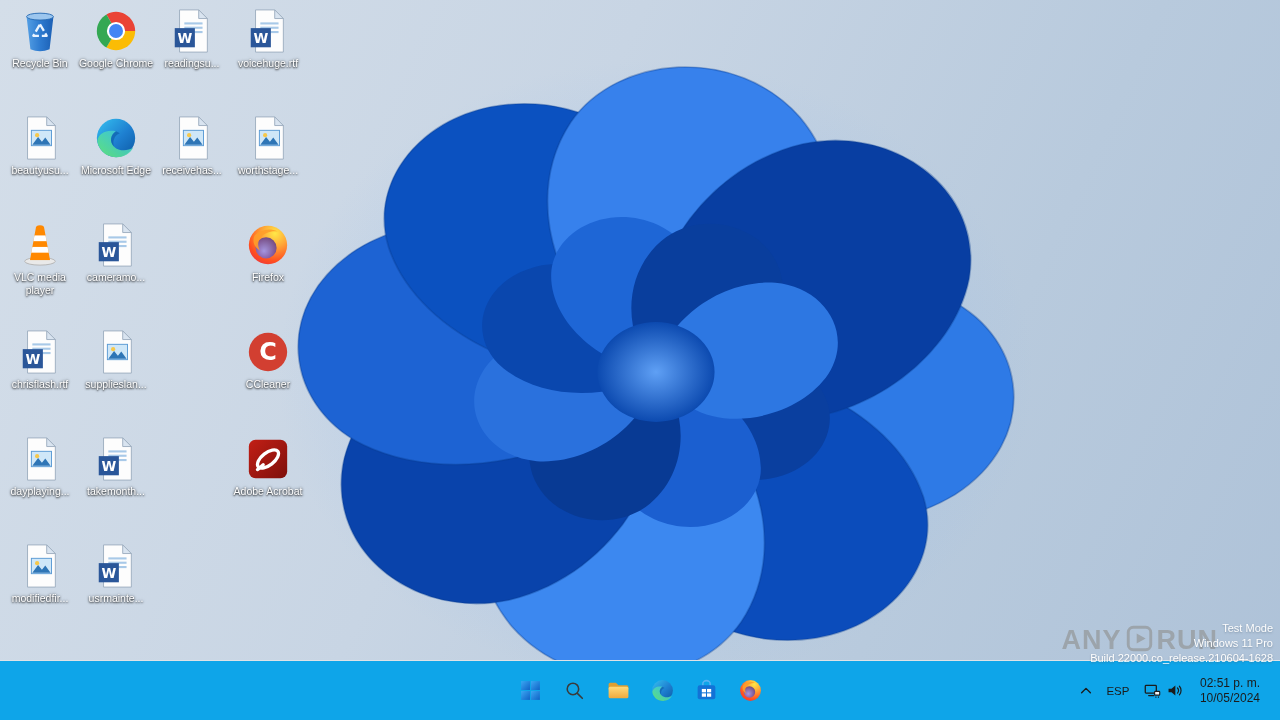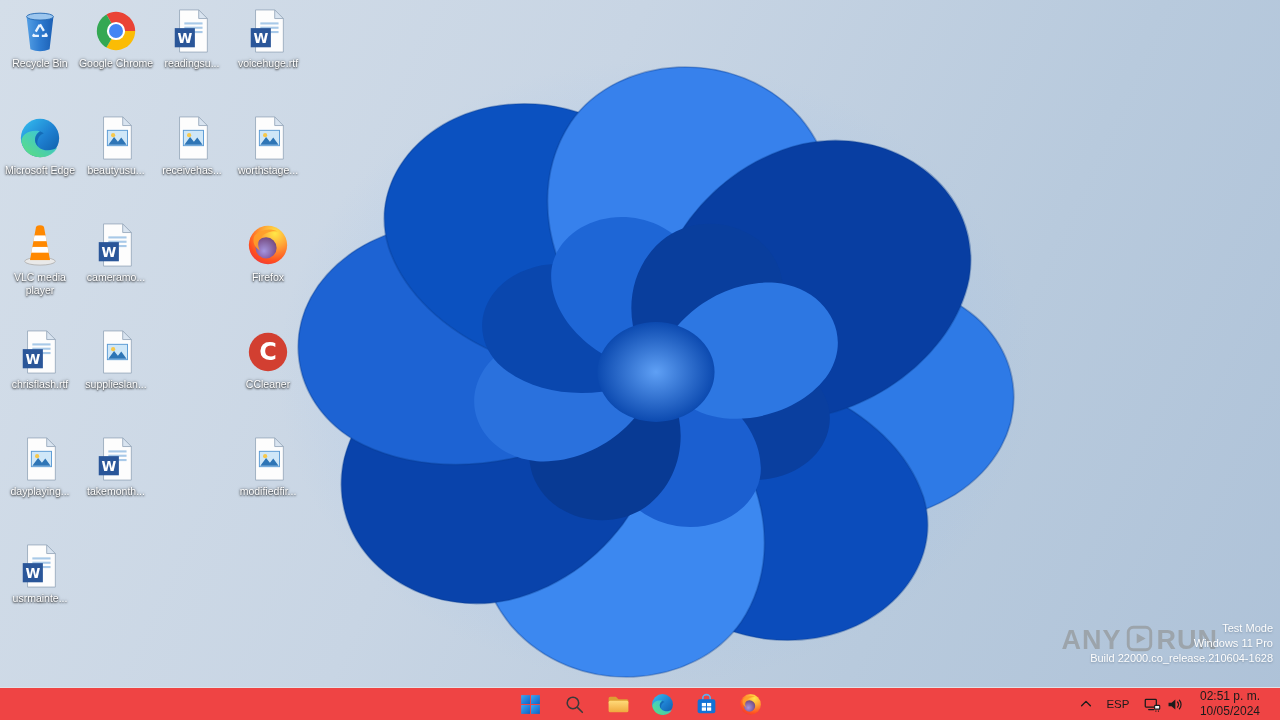--- a/index.html
+++ b/index.html
@@ -10,21 +10,21 @@
     background:linear-gradient(115deg,#d4dee9 0%,#c8d5e4 40%,#b8cadd 72%,#aec2d8 100%);
   }
   .bloom{position:absolute;inset:0;pointer-events:none}
   
   .desktop-icons{position:absolute;left:2px;top:2px;display:grid;grid-template-columns:repeat(4,76px);grid-auto-rows:107px}
   .dicon{display:flex;flex-direction:column;align-items:center;padding-top:6px;gap:3px;cursor:default}
   .dicon .ic{width:46px;height:46px;flex:none}
   .dicon .lbl{font-size:10.5px;line-height:13px;color:#fff;text-align:center;max-width:86px;
     text-shadow:0 1px 2px rgba(0,0,0,.8),0 0 3px rgba(0,0,0,.55)}
   
-  .taskbar{position:absolute;left:0;right:0;bottom:0;height:33px;background:#ef4444;border-top:1px solid #dfe2e6}
+  .taskbar{position:absolute;left:0;right:0;bottom:0;height:60px;background:#0ea5e9;border-top:1px solid #dfe2e6}
   .tb-center{position:absolute;left:50%;top:0;height:100%;transform:translateX(-50%);display:flex;align-items:center;gap:4px}
   .tb-btn{width:40px;height:40px;border-radius:6px;display:flex;align-items:center;justify-content:center;cursor:pointer}
   .tb-btn svg{width:25px;height:25px}
   .tray{position:absolute;right:0;top:0;height:100%;display:flex;align-items:center;gap:2px;padding-right:12px}
   .tray-btn{display:flex;align-items:center;justify-content:center;border-radius:5px;cursor:pointer;height:36px}
   .chevron-btn{width:26px}
   .lang-btn{min-width:34px;font-size:11.5px;color:#1b1b1b;padding:0 5px}
   .icons-btn{gap:5px;padding:0 7px}
   .icons-btn svg{width:17px;height:17px}
   .clock{display:flex;flex-direction:column;align-items:flex-end;justify-content:flex-end;font-size:12px;line-height:15px;color:#1b1b1b;padding:0 8px;border-radius:5px;cursor:pointer}
@@ -249,34 +249,34 @@
   </div>
   <div class="dicon">
     <svg class="ic">
         <use href="#sym-word"></use>
       </svg>
     <div class="lbl">voicehuge.rtf</div>
   </div>
 
   <div class="dicon">
     <svg class="ic">
+        <use href="#sym-image"></use>
+      </svg>
+    <div class="lbl">beautyusu...</div>
+  </div>
+  <div class="dicon">
+    <svg class="ic">
         <use href="#sym-edge"></use>
       </svg>
     <div class="lbl">Microsoft Edge</div>
   </div>
   <div class="dicon">
     <svg class="ic">
         <use href="#sym-image"></use>
       </svg>
-    <div class="lbl">beautyusu...</div>
-  </div>
-  <div class="dicon">
-    <svg class="ic">
-        <use href="#sym-image"></use>
-      </svg>
     <div class="lbl">receivehas...</div>
   </div>
   <div class="dicon">
     <svg class="ic">
         <use href="#sym-image"></use>
       </svg>
     <div class="lbl">worthstage...</div>
   </div>
 
   <div class="dicon">
@@ -326,20 +326,26 @@
     <div class="lbl">dayplaying...</div>
   </div>
   <div class="dicon">
     <svg class="ic">
         <use href="#sym-word"></use>
       </svg>
     <div class="lbl">takemonth...</div>
   </div>
   <div class="dicon empty"></div>
 
+  <div class="dicon">
+    <svg class="ic">
+        <use href="#sym-acrobat"></use>
+      </svg>
+    <div class="lbl">Adobe Acrobat</div>
+  </div>
   <div class="dicon">
     <svg class="ic">
         <use href="#sym-image"></use>
       </svg>
     <div class="lbl">modifiedfir...</div>
   </div>
   <div class="dicon">
     <svg class="ic">
         <use href="#sym-word"></use>
       </svg>

